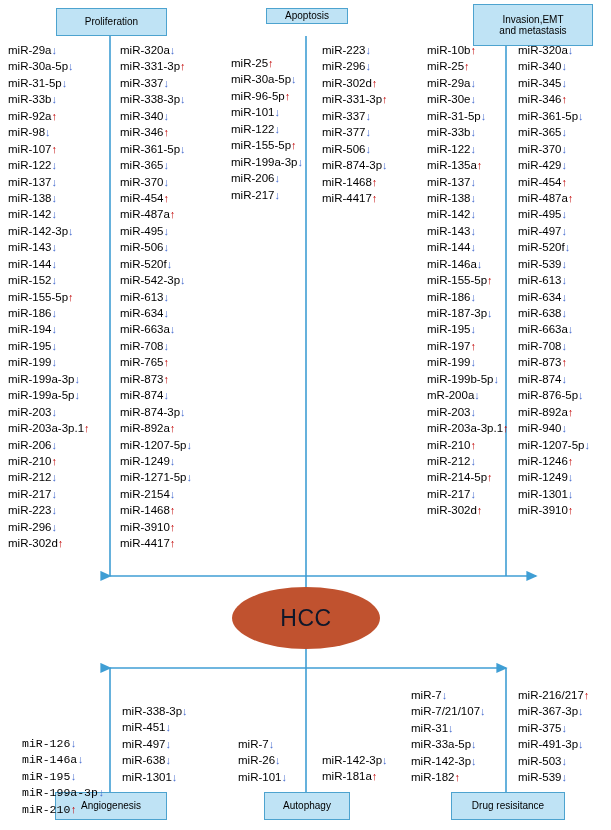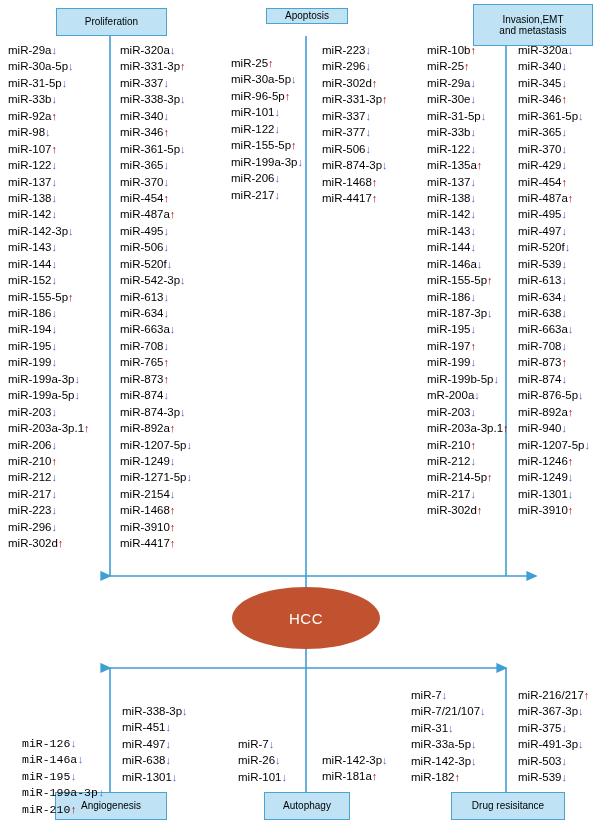--- a/index.html
+++ b/index.html
@@ -41,21 +41,21 @@
   .arrow{font-size:11px;padding-left:0px;}
 
   
   .hcc{
     position:absolute;
     left:232px;top:587px;
     width:148px;height:62px;
     background:#c0522f;
     border-radius:50%;
     display:flex;align-items:center;justify-content:center;
-    color:#ffffff;font-size:15px;letter-spacing:.5px;
+    color:#0f172a;font-size:23px;letter-spacing:.5px;
   }
 
   svg.lines{position:absolute;left:0;top:0;width:611px;height:830px;overflow:visible;}
 </style>
 </head>
 <body>
 
 <div class="canvas">
 
   <svg class="lines" viewBox="0 0 611 830">

